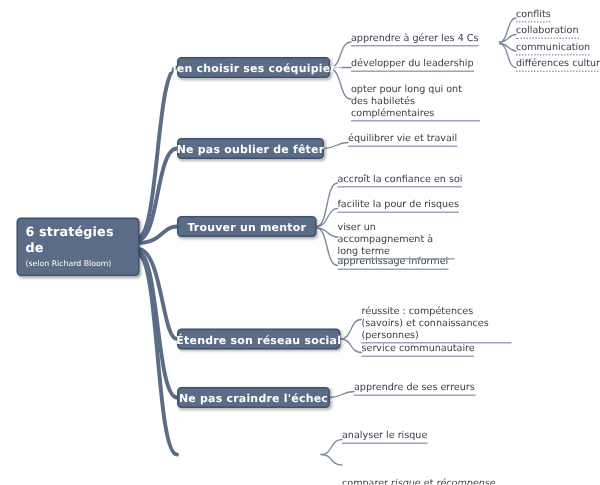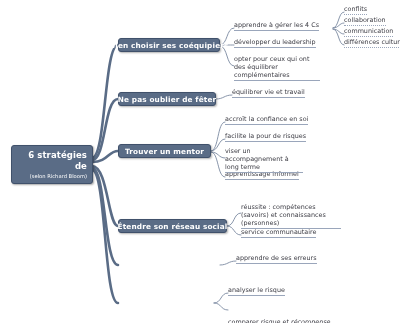--- a/index.html
+++ b/index.html
@@ -12,21 +12,21 @@
   svg.links{position:absolute;left:0;top:0;width:400px;height:323px;}
 
   
   .root{
     position:absolute;
     box-sizing:border-box;
     background:#5a6c86;
     border:1px solid #40516b;
     border-radius:3px;
     color:#ffffff;
-    text-align:right;
+    text-align:left;
     box-shadow:1px 1px 2px rgba(0,0,0,.35);
     padding:4px 5px 3px;
   }
   .root .r1{font-size:8.5px;font-weight:bold;line-height:10.5px;letter-spacing:.1px;}
   .root .r2{font-size:5.2px;font-weight:normal;line-height:8px;margin-top:1px;}
 
   
   .branch{
     position:absolute;
     box-sizing:border-box;
@@ -121,21 +121,21 @@
   <div class="leaf dotted" style="left:344px;top:27px;">
     <span>communication</span>
   </div>
   <div class="leaf dotted" style="left:344px;top:38px;">
     <span>différences culturelles</span>
   </div>
   <div class="leaf" style="left:234px;top:38px;">
     <span>développer du leadership</span>
   </div>
   <div class="leaf two" style="left:234px;top:55px;width:86px;">
-    <span>opter pour ceux qui ont des équilibrer complémentaires</span>
+    <span>opter pour long qui ont des habiletés complémentaires</span>
   </div>
 
   <div class="branch" style="left:118px;top:92px;width:98px;">
     <span>Ne pas oublier de fêter</span>
   </div>
   <div class="leaf" style="left:232px;top:88px;">
     <span>équilibrer vie et travail</span>
   </div>
 
   <div class="branch" style="left:118px;top:144px;width:93px;">
@@ -157,20 +157,23 @@
   <div class="branch" style="left:118px;top:219px;width:109px;">
     <span>Étendre son réseau social</span>
   </div>
   <div class="leaf two" style="left:241px;top:203px;width:100px;">
     <span>réussite : compétences (savoirs) et connaissances (personnes)</span>
   </div>
   <div class="leaf" style="left:241px;top:228px;">
     <span>service communautaire</span>
   </div>
 
+  <div class="branch" style="left:118px;top:258px;width:102px;">
+    <span>Ne pas craindre l'échec</span>
+  </div>
   <div class="leaf" style="left:236px;top:254px;">
     <span>apprendre de ses erreurs</span>
   </div>
 
   <div class="leaf" style="left:228px;top:286px;">
     <span>analyser le risque</span>
   </div>
   <div class="leaf" style="left:228px;top:318px;text-align:right;">
     <span>comparer </span><i>risque</i><span> et </span><i>récompense</i>
   </div>

